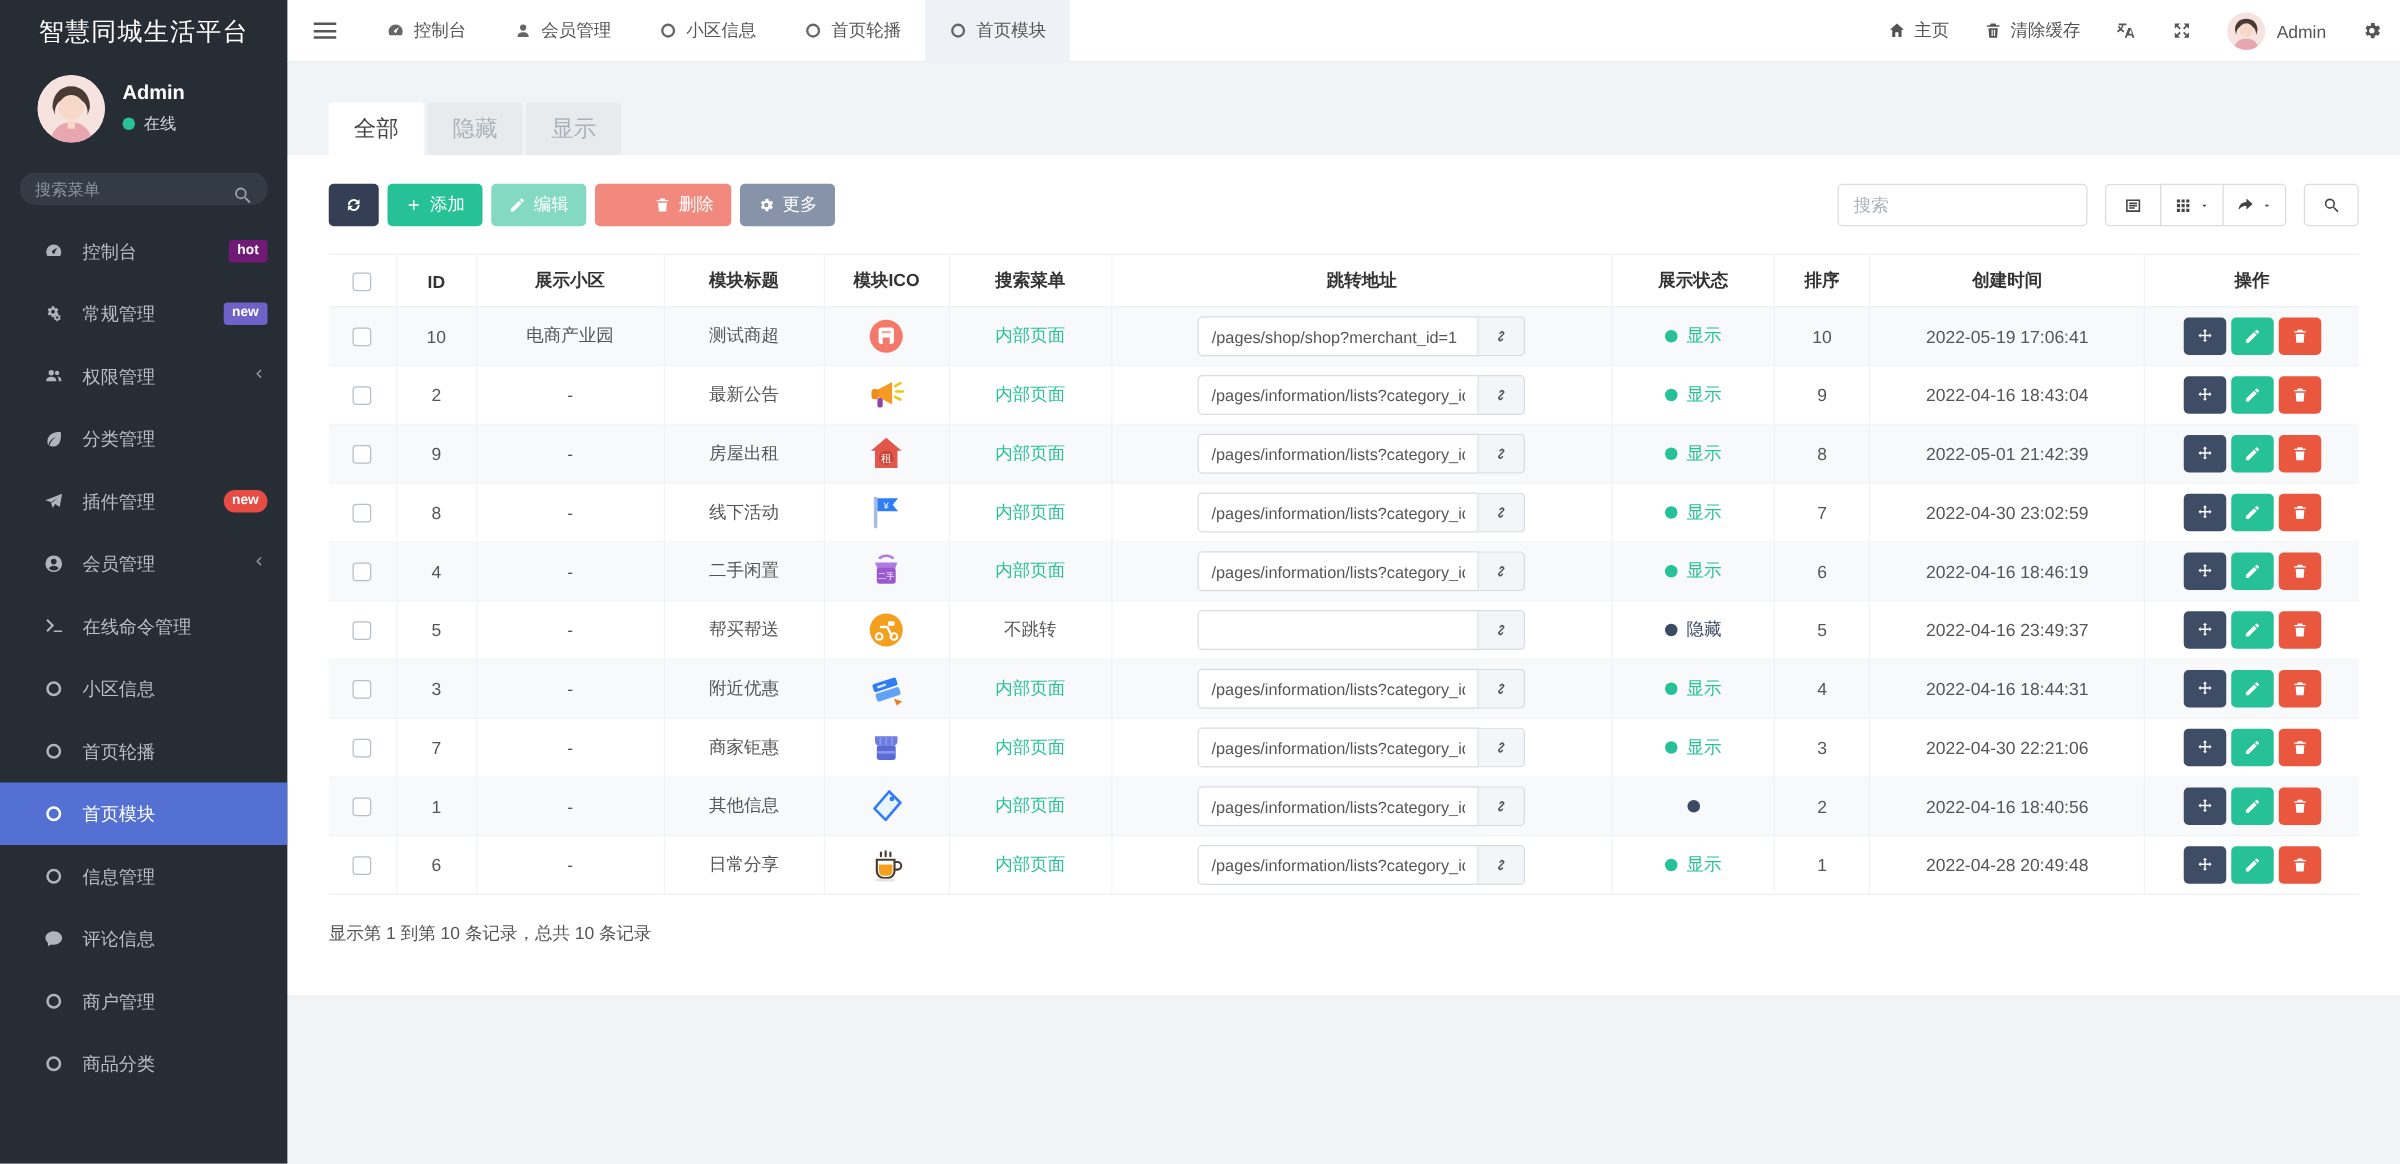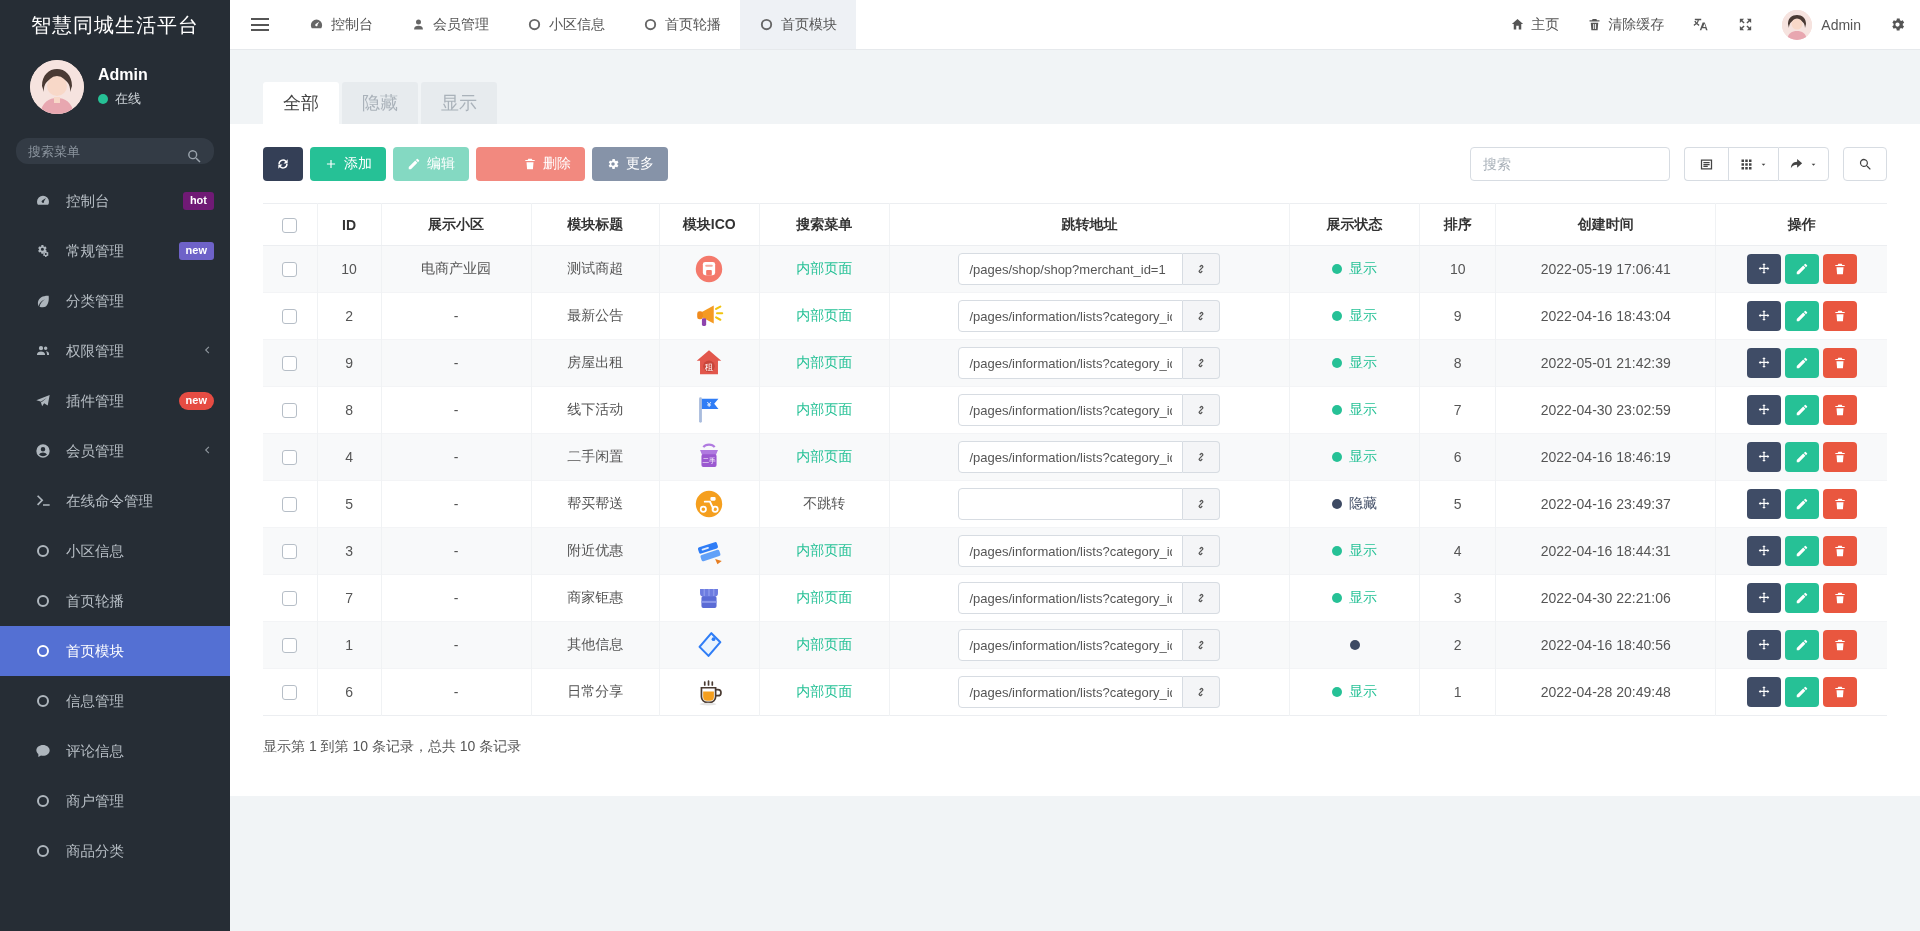--- a/index.html
+++ b/index.html
@@ -153,35 +153,35 @@
               <path d="M15.9 9.6c0-.2.1-.5.1-.7l1.5-1.2-1.5-2.6-1.8.7c-.4-.3-.8-.5-1.3-.7L12.6 3h-3l-.3 2.1c-.5.2-.9.4-1.3.7l-1.8-.7-1.5 2.6 1.5 1.2c0 .2-.1.5-.1.7s.1.5.1.7L4.7 11.5l1.5 2.6 1.8-.7c.4.3.8.5 1.3.7l.3 2.1h3l.3-2.1c.5-.2.9-.4 1.3-.7l1.8.7 1.5-2.6-1.5-1.2c-.1-.2-.1-.4-.1-.7zm-4.8 2.2a2.3 2.3 0 1 1 0-4.6 2.3 2.3 0 0 1 0 4.6z"></path>
               <path d="M19.4 16.1l1-.8-1-1.7-1.2.4a3 3 0 0 0-.8-.5l-.2-1.3h-2l-.2 1.3c-.3.1-.6.3-.8.5l-1.2-.4-1 1.7 1 .8v.9l-1 .8 1 1.7 1.2-.4c.2.2.5.4.8.5l.2 1.4h2l.2-1.4c.3-.1.6-.3.8-.5l1.2.4 1-1.7-1-.8v-.9zm-3.2 1.9a1.5 1.5 0 1 1 0-3 1.5 1.5 0 0 1 0 3z"></path>
             </svg>
           </span>
           <span class="mi-label">常规管理</span>
           <span class="badge badge-purple">new</span>
         </div>
         <div class="menu-item">
           <span class="mi-ico">
             <svg viewBox="0 0 24 24" fill="currentColor">
-              <path d="M20.5 4c-8.5-.3-14.6 2.6-16 9.6-.4 2 0 4.2 1 6.2 1.2-5 4.3-8.3 9.5-10.3-4.3 3-7.2 6.5-8.2 11 1.2.5 3 .9 4.9.9 7.3 0 9.8-8.2 8.8-17.4z"></path>
-            </svg>
-          </span>
-          <span class="mi-label">分类管理</span>
-        </div>
-        <div class="menu-item">
-          <span class="mi-ico">
-            <svg viewBox="0 0 24 24" fill="currentColor">
               <path d="M9 11a3.2 3.2 0 1 0 0-6.4A3.2 3.2 0 0 0 9 11zm0 1.6c-3.3 0-6 1.7-6 4.2v1.1h12v-1.1c0-2.5-2.7-4.2-6-4.2zm7-2a2.6 2.6 0 1 0 0-5.2 2.6 2.6 0 0 0 0 5.2zm.4 1.7c2.6.1 4.6 1.6 4.6 3.7v1.9h-3v-1.1c0-1.8-.6-3.3-1.6-4.5z"></path>
             </svg>
           </span>
           <span class="mi-label">权限管理</span>
           <span class="mi-arrow"><svg viewBox="0 0 24 24" fill="currentColor" style="width:14px;height:14px">
               <path d="M14.5 6l-6 6 6 6 1.4-1.4L11.3 12l4.6-4.6L14.5 6z"></path>
             </svg></span>
+        </div>
+        <div class="menu-item">
+          <span class="mi-ico">
+            <svg viewBox="0 0 24 24" fill="currentColor">
+              <path d="M20.5 4c-8.5-.3-14.6 2.6-16 9.6-.4 2 0 4.2 1 6.2 1.2-5 4.3-8.3 9.5-10.3-4.3 3-7.2 6.5-8.2 11 1.2.5 3 .9 4.9.9 7.3 0 9.8-8.2 8.8-17.4z"></path>
+            </svg>
+          </span>
+          <span class="mi-label">分类管理</span>
         </div>
         <div class="menu-item">
           <span class="mi-ico">
             <svg viewBox="0 0 24 24" fill="currentColor">
               <path d="M22 3L2 10.8l6.5 2.1L10.7 20l3-4.6 5.4 3.4L22 3zm-4.2 4.2l-8 6.5-1-.4 9-6.1z"></path>
             </svg>
           </span>
           <span class="mi-label">插件管理</span>
           <span class="badge badge-red-pill">new</span>
         </div>

